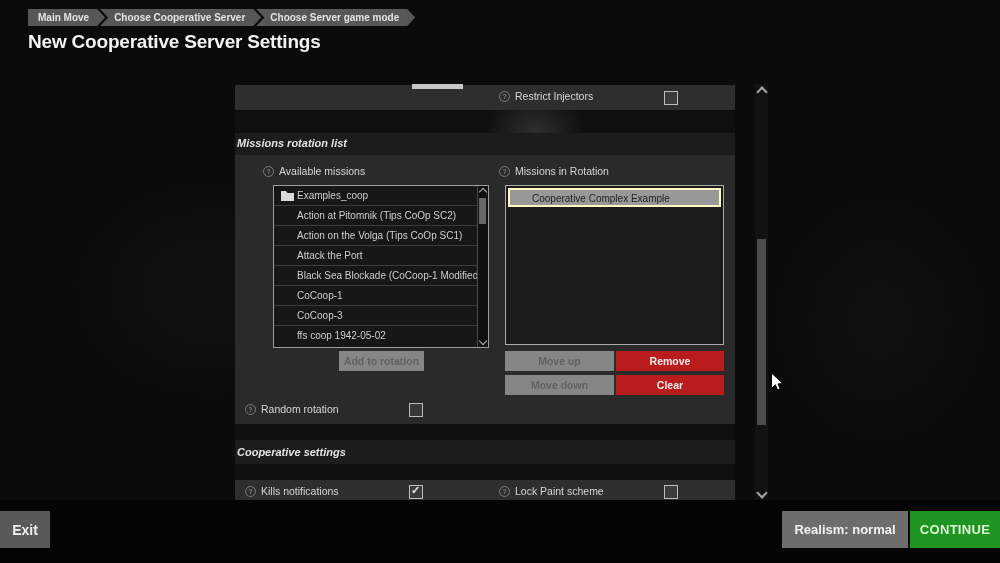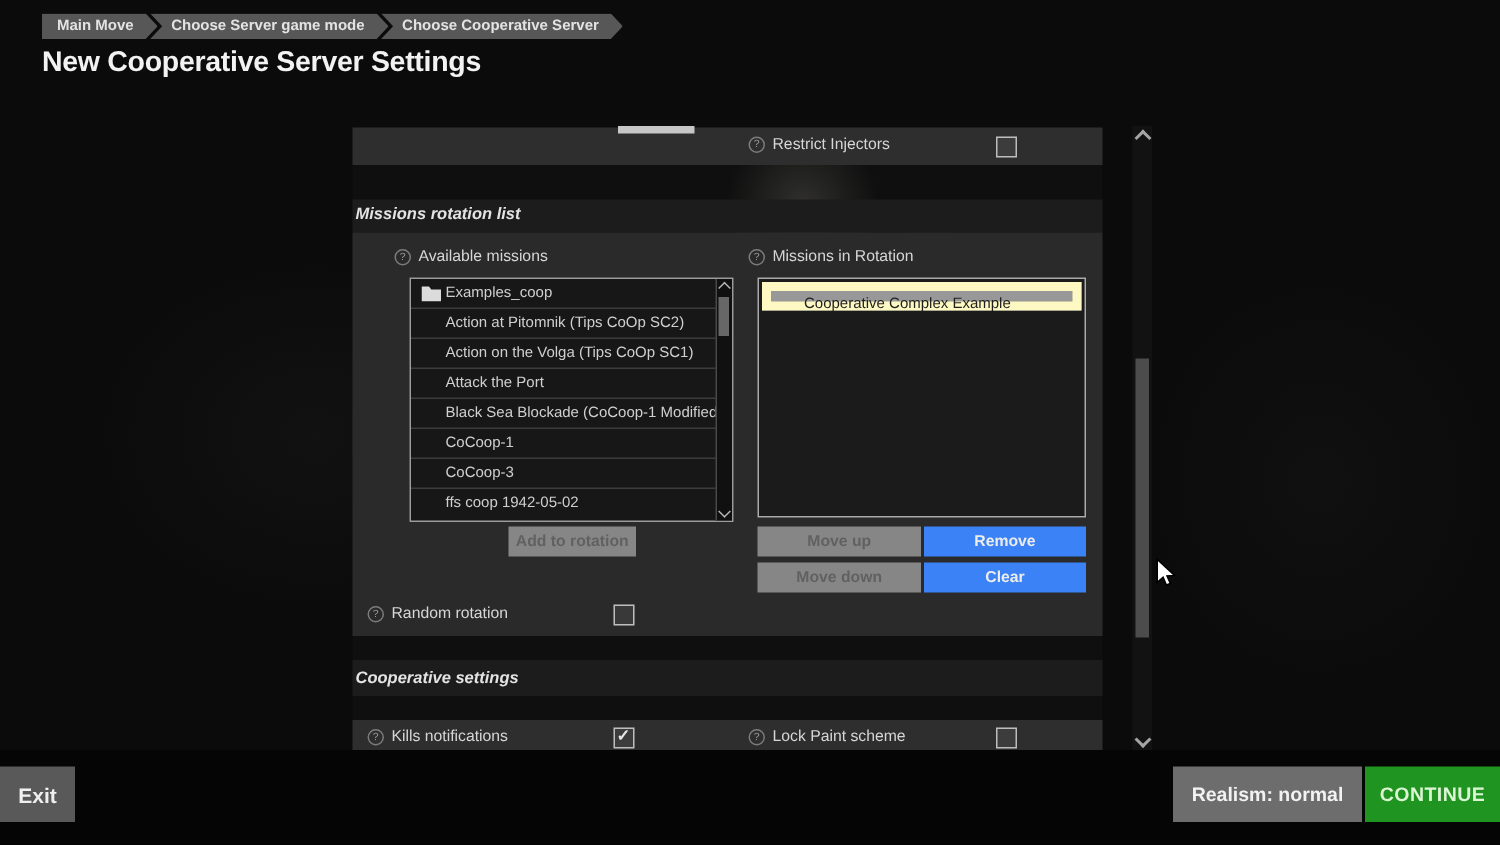--- a/index.html
+++ b/index.html
@@ -47,28 +47,28 @@
   .li:last-child{border-bottom:none;}
   .li .folder{position:absolute;left:7px;top:4px;}
   .vsb{position:absolute;right:0;top:0;bottom:0;width:10px;background:#101010;border-left:1px solid #4a4a4a;}
   .vsb .thumb{position:absolute;left:1px;width:7px;top:12px;height:26px;background:#676767;}
   .chev{position:absolute;width:5px;height:5px;left:2px;}
   .chev.up{top:3px;border-top:1.5px solid #b5b5b5;border-left:1.5px solid #b5b5b5;transform:rotate(45deg);}
   .chev.down{bottom:3px;border-bottom:1.5px solid #b5b5b5;border-right:1.5px solid #b5b5b5;transform:rotate(45deg);}
 
   .rotbox{position:absolute;left:505px;top:185px;width:219px;height:160px;border:1px solid #ababab;
           background:rgba(18,18,18,.6);box-sizing:border-box;padding:2px;}
-  .rot-item{height:19px;line-height:18px;background:#989898;border:6px solid #fef9c3;color:#1f1f1f;
+  .rot-item{height:19px;line-height:18px;background:#989898;border:2px solid #fef9c3;color:#1f1f1f;
             font-size:10px;padding-left:22px;box-sizing:border-box;white-space:nowrap;}
 
   
   .gbtn{position:absolute;display:flex;align-items:center;justify-content:center;
         font-size:10.5px;font-weight:bold;box-sizing:border-box;}
   .gbtn.disabled{background:#868686;color:#616161;}
-  .gbtn.dark{background:#3b82f6;color:#ececec;}
+  .gbtn.dark{background:#b91c1c;color:#ececec;}
 
   
   .main-sb{position:absolute;left:755px;top:84px;width:13px;height:417px;background:#121212;}
   .main-sb .mthumb{position:absolute;left:2px;width:9px;top:155px;height:186px;background:#4c4c4c;}
   .mchev{position:absolute;width:6px;height:6px;left:3px;}
   .mchev.up{top:4px;border-top:2px solid #a5a5a5;border-left:2px solid #a5a5a5;transform:rotate(45deg);}
   .mchev.down{bottom:4px;border-bottom:2px solid #a5a5a5;border-right:2px solid #a5a5a5;transform:rotate(45deg);}
 
   
   .footer-bar{position:absolute;left:0;top:500px;width:1000px;height:63px;background:#050505;}
@@ -86,22 +86,22 @@
 <div class="screen">
 
   <div class="blob b3"></div>
   <div class="blob b4"></div>
   <div class="blob b1"></div>
   <div class="blob b2"></div>
   <div class="blob b5"></div>
 
   <div class="breadcrumb">
     <span class="crumb">Main Move</span>
+    <span class="crumb">Choose Cooperative Server</span>
     <span class="crumb">Choose Server game mode</span>
-    <span class="crumb">Choose Cooperative Server</span>
   </div>
 
   <div class="page-title">New Cooperative Server Settings</div>
 
   <div class="band band-row" style="top:85px;height:25px;"></div>
   <div class="tab-indicator"></div>
   <div class="setting" style="left:499px;top:90px;">
     <span class="help"></span>
     <span class="lbl">Restrict Injectors</span>
   </div>

